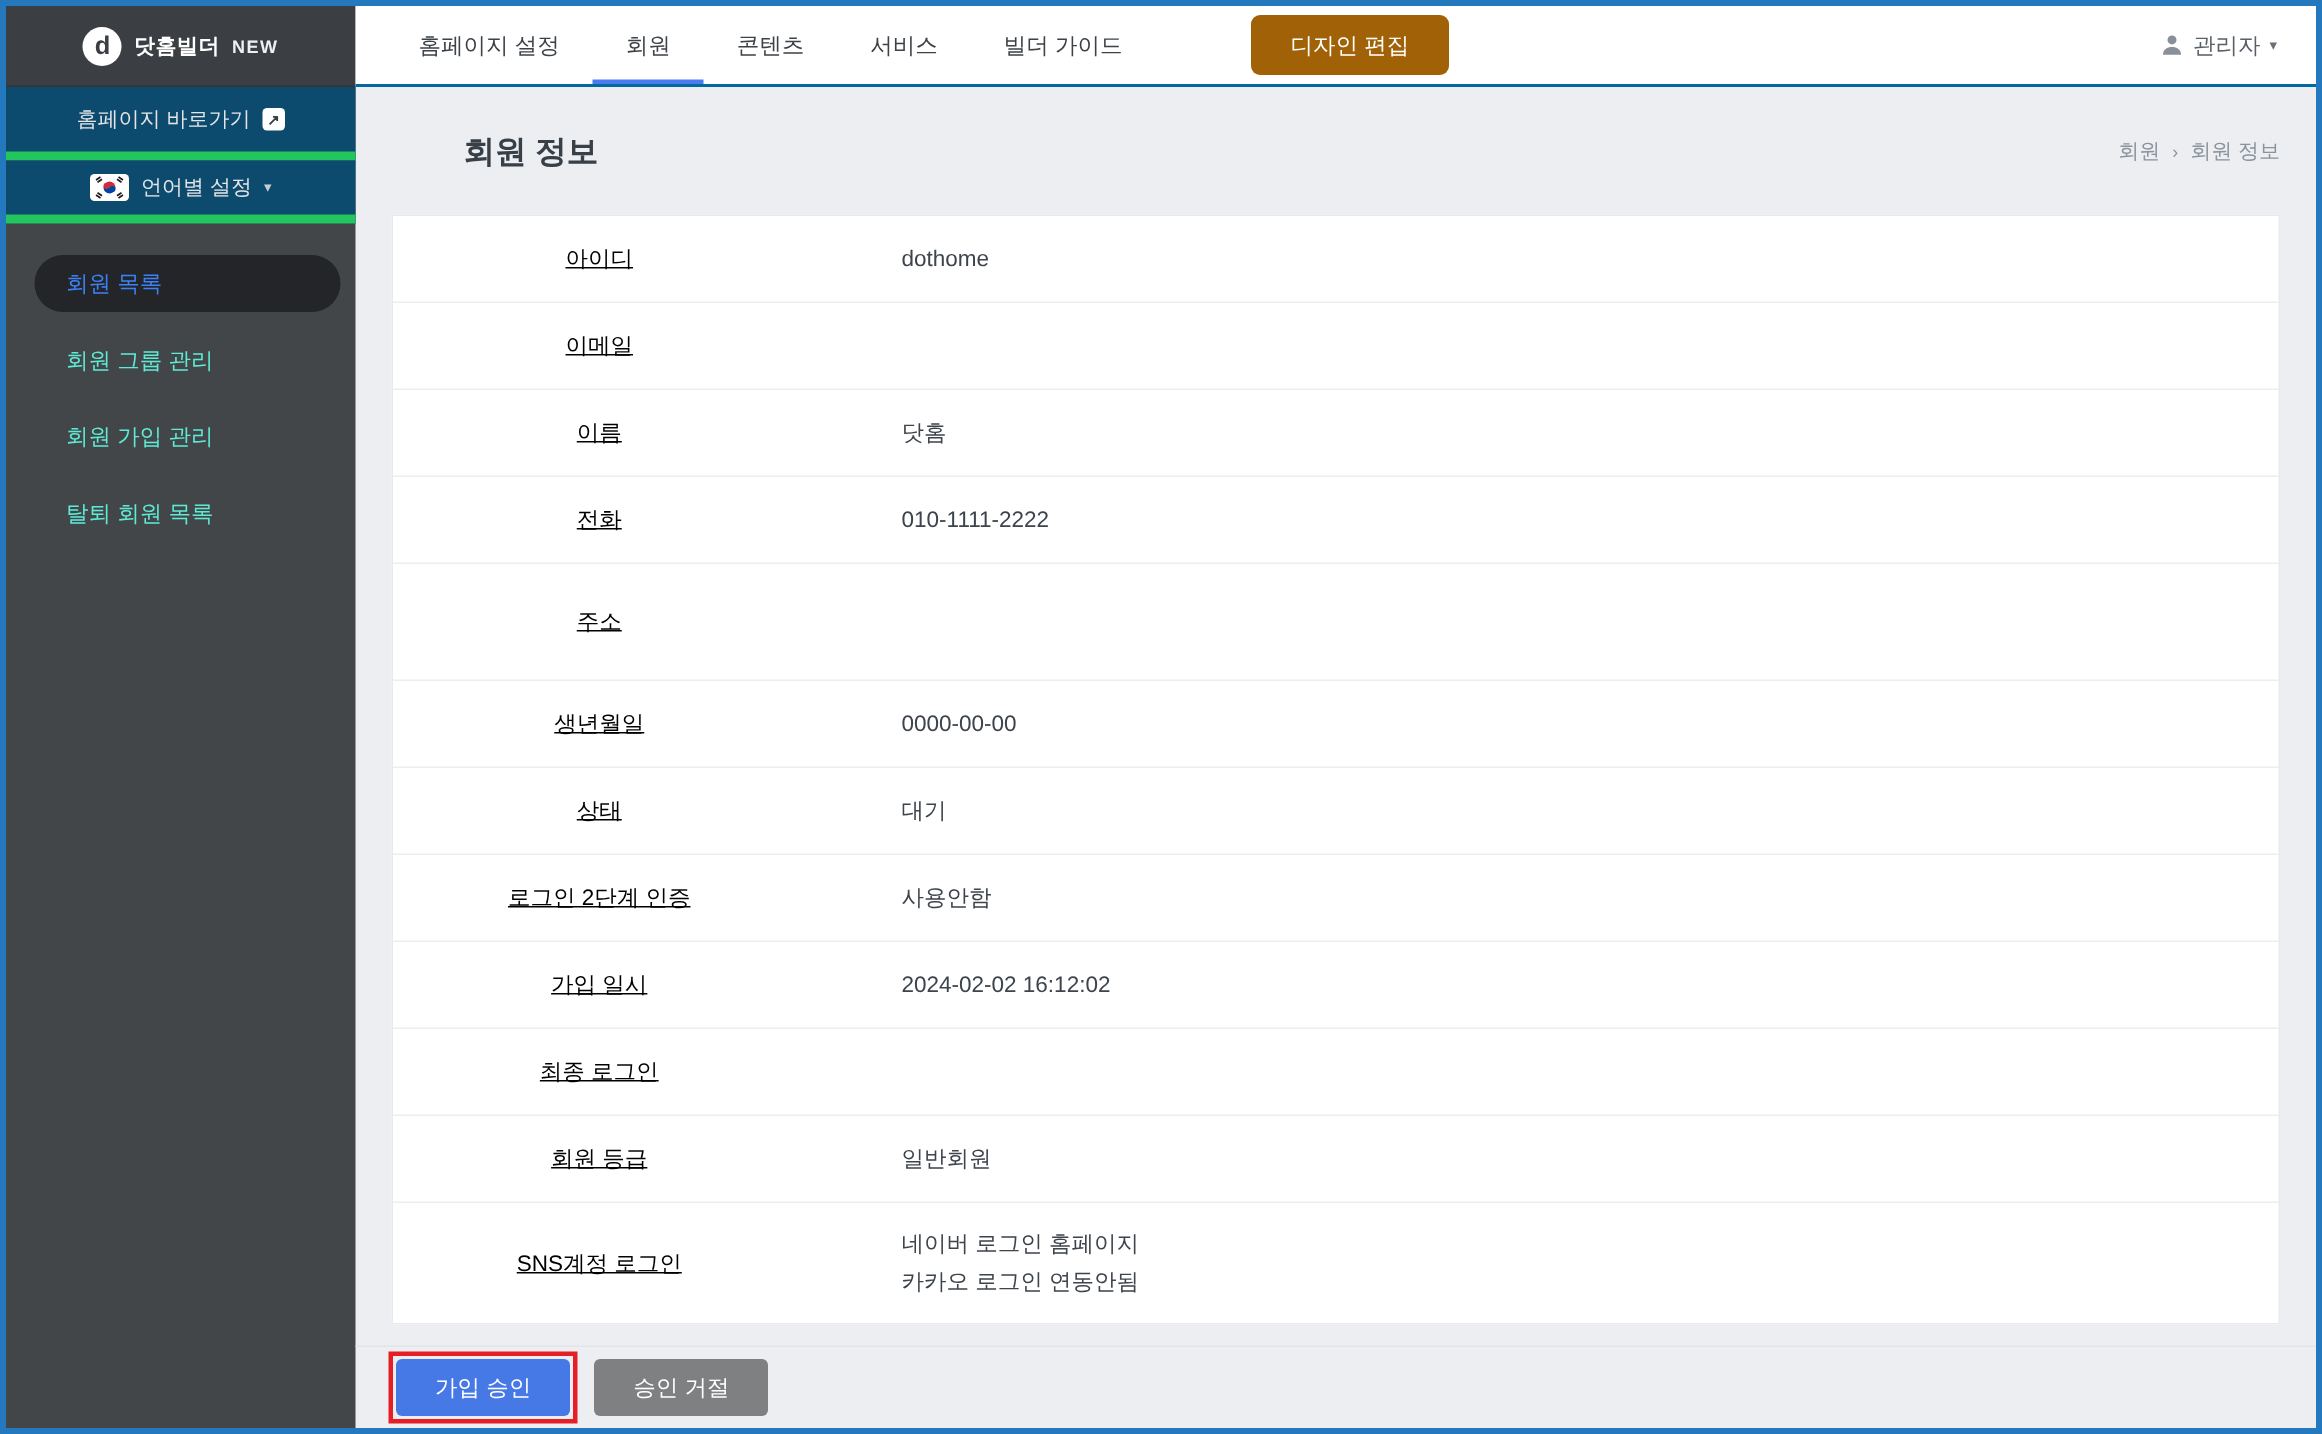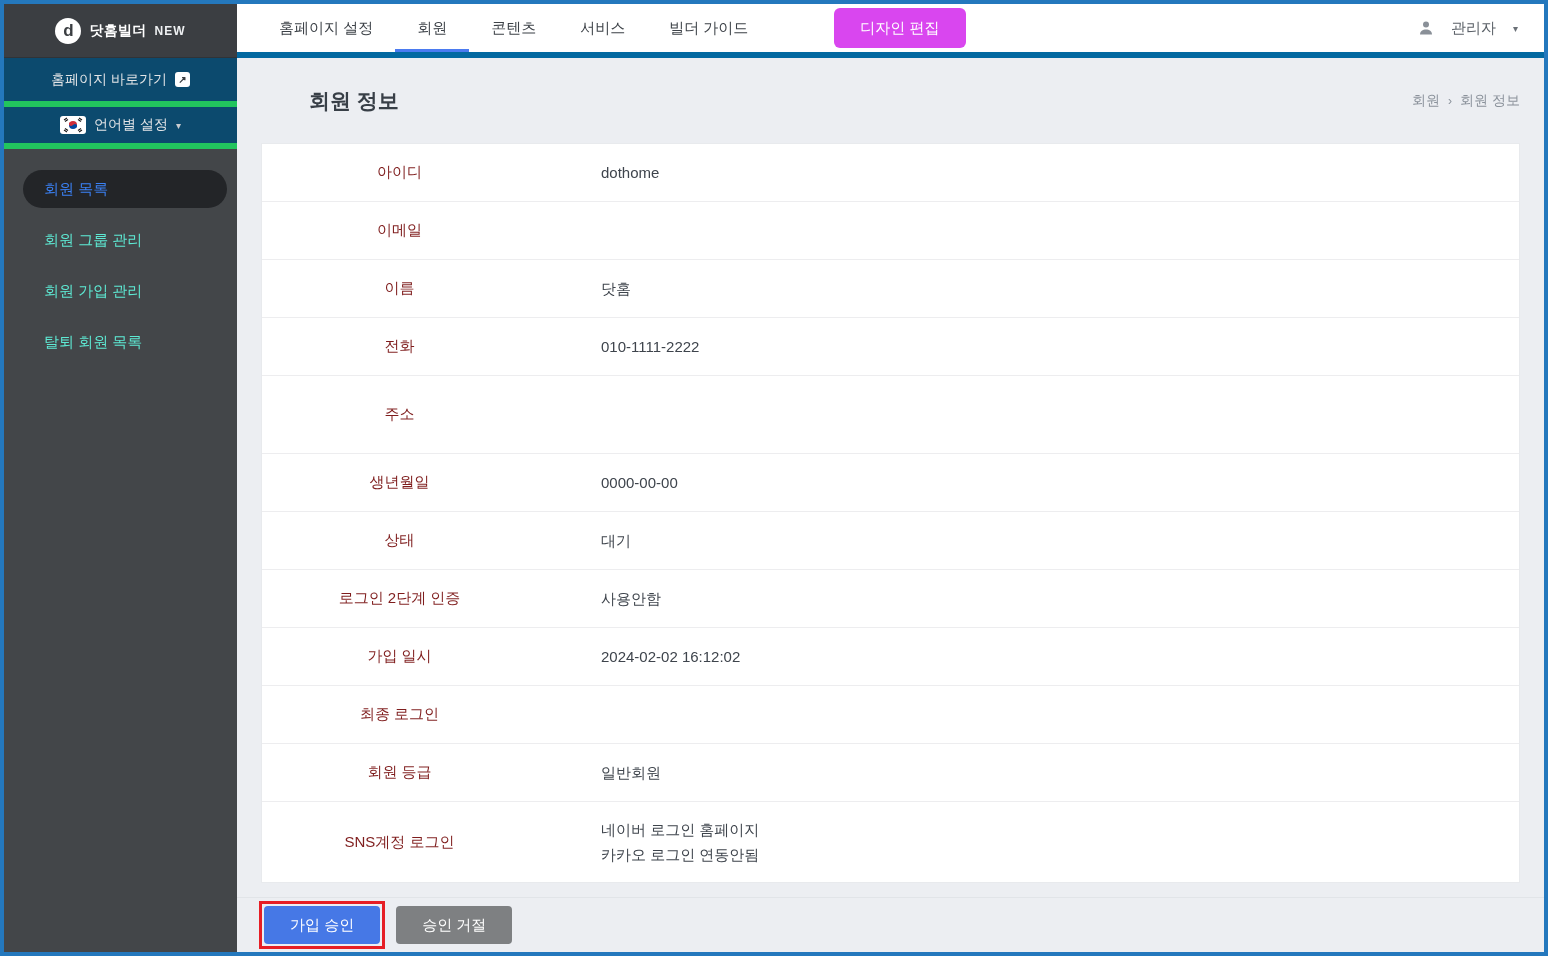--- a/index.html
+++ b/index.html
@@ -31,45 +31,45 @@
 
   .menu { padding-top:21px; }
   .menu-item { height:38px; width:204px; margin:0 0 13px 19px; border-radius:19px;
                display:flex; align-items:center; padding-left:21px;
                color:#5eead4; font-size:15px; cursor:pointer; }
   .menu-item.active { background:#232528; color:#3b82f6; }
 
   
   .main { flex:1; min-width:0; display:flex; flex-direction:column; }
 
-  .topnav { height:54px; background:#ffffff; border-bottom:6px solid #0369a1;
+  .topnav { height:54px; background:#ffffff; border-bottom:2px solid #0369a1;
             display:flex; align-items:stretch; flex-shrink:0;justify-content:space-between; }
   .tabs { display:flex; margin-left:20px; }
   .tab { padding:0 22px; display:flex; align-items:center; font-size:15px; color:#3d4248;
          position:relative; cursor:pointer; white-space:nowrap; }
   .tab.active::after { content:""; position:absolute; left:0; right:0; bottom:0; height:3px; background:#4b7bf0; }
   .design-btn { align-self:center; margin-left:64px; height:40px; padding:0 26px;
-                background:#d946ef; color:#fff; border:none; border-radius:6px; font-size:15px; cursor:pointer; }
-  .user { margin-left:auto; margin-right:26px; display:flex; align-items:center; gap:17px;
+                background:#a16207; color:#fff; border:none; border-radius:6px; font-size:15px; cursor:pointer; }
+  .user { margin-left:auto; margin-right:26px; display:flex; align-items:center; gap:6px;
           color:#5a6067; font-size:15px; cursor:pointer; }
   .user .caret { color:#6a7077; }
 
   .content { flex:1; padding:0 24px; overflow:hidden; }
   .page-head { height:85px; display:flex; align-items:center; justify-content:space-between;margin-left:48px; }
   .page-title { font-size:21px; font-weight:700; color:#383f47; }
   .breadcrumb { font-size:14px; color:#8b929b; display:flex; align-items:center; gap:8px; }
   .crumb-sep { font-size:12px; }
 
   .card { background:#ffffff; border:1px solid #e8eaed; }
   .row { display:flex; height:58px; border-bottom:1px solid #ededef; }
   .row:last-child { border-bottom:none; }
   .row.tall  { height:78px; }
   .row.xtall { height:80px; }
   .row-label { width:275px; flex-shrink:0; display:flex; align-items:center; justify-content:center;
-               color:#7f1d1d; font-size:15px; text-align:center; }
+               color:#000000; font-size:15px; text-align:center;text-decoration:underline; }
   .row-value { flex:1; display:flex; flex-direction:column; justify-content:center;
                padding-left:64px; color:#3e444c; font-size:15px; line-height:25px; }
 
   .footer { height:55px; flex-shrink:0; border-top:1px solid #e1e4e8;
             display:flex; align-items:center; padding-left:22px; }
   .red-box { border:3px solid #e61e25; padding:2px; display:inline-flex; }
   .btn { height:38px; padding:0 26px; border:none; border-radius:4px;
          color:#ffffff; font-size:15px; cursor:pointer; white-space:nowrap; }
   .btn.approve { background:#4678e6; }
   .btn.reject  { background:#7e8082; margin-left:11px; }

